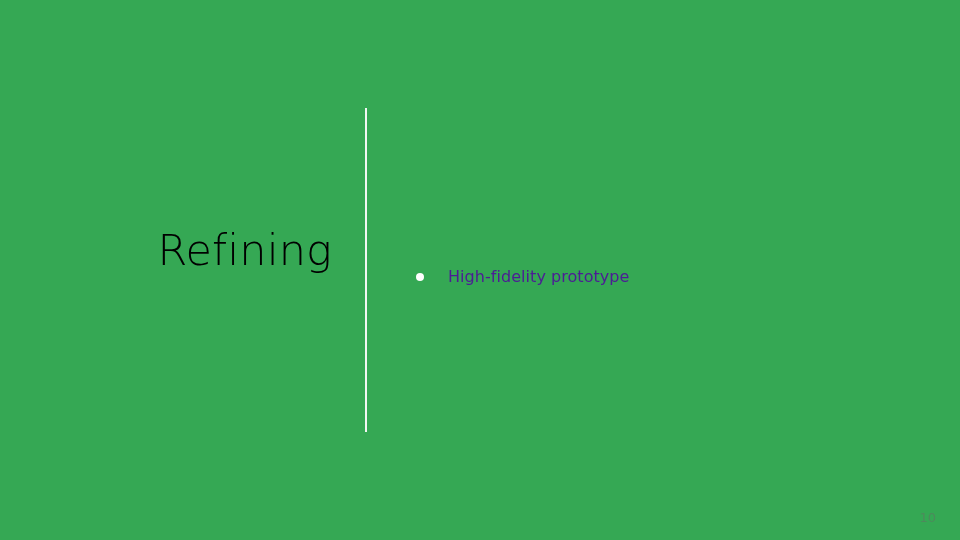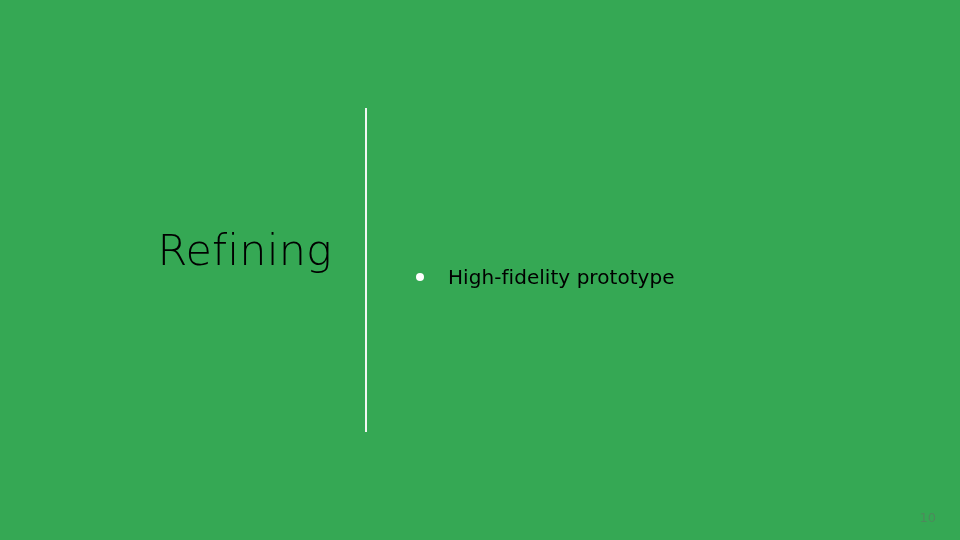--- a/index.html
+++ b/index.html
@@ -81,23 +81,23 @@
     display: block;
     width: 8px;
     height: 8px;
     border-radius: 50%;
     background: #ffffff;
     margin-left: 6px;
   }
 
   .bullet-text {
     flex: 1 1 auto;
-    color: #000000;
+    color: #4c1d95;
     font-family: "DejaVu Sans", sans-serif;
-    font-size: 20px;
+    font-size: 16px;
     font-weight: 400;
     line-height: 26px;
     letter-spacing: 0.05px;
   }
 
   
   .page-number {
     position: absolute;
     right: 24px;
     bottom: 14px;

